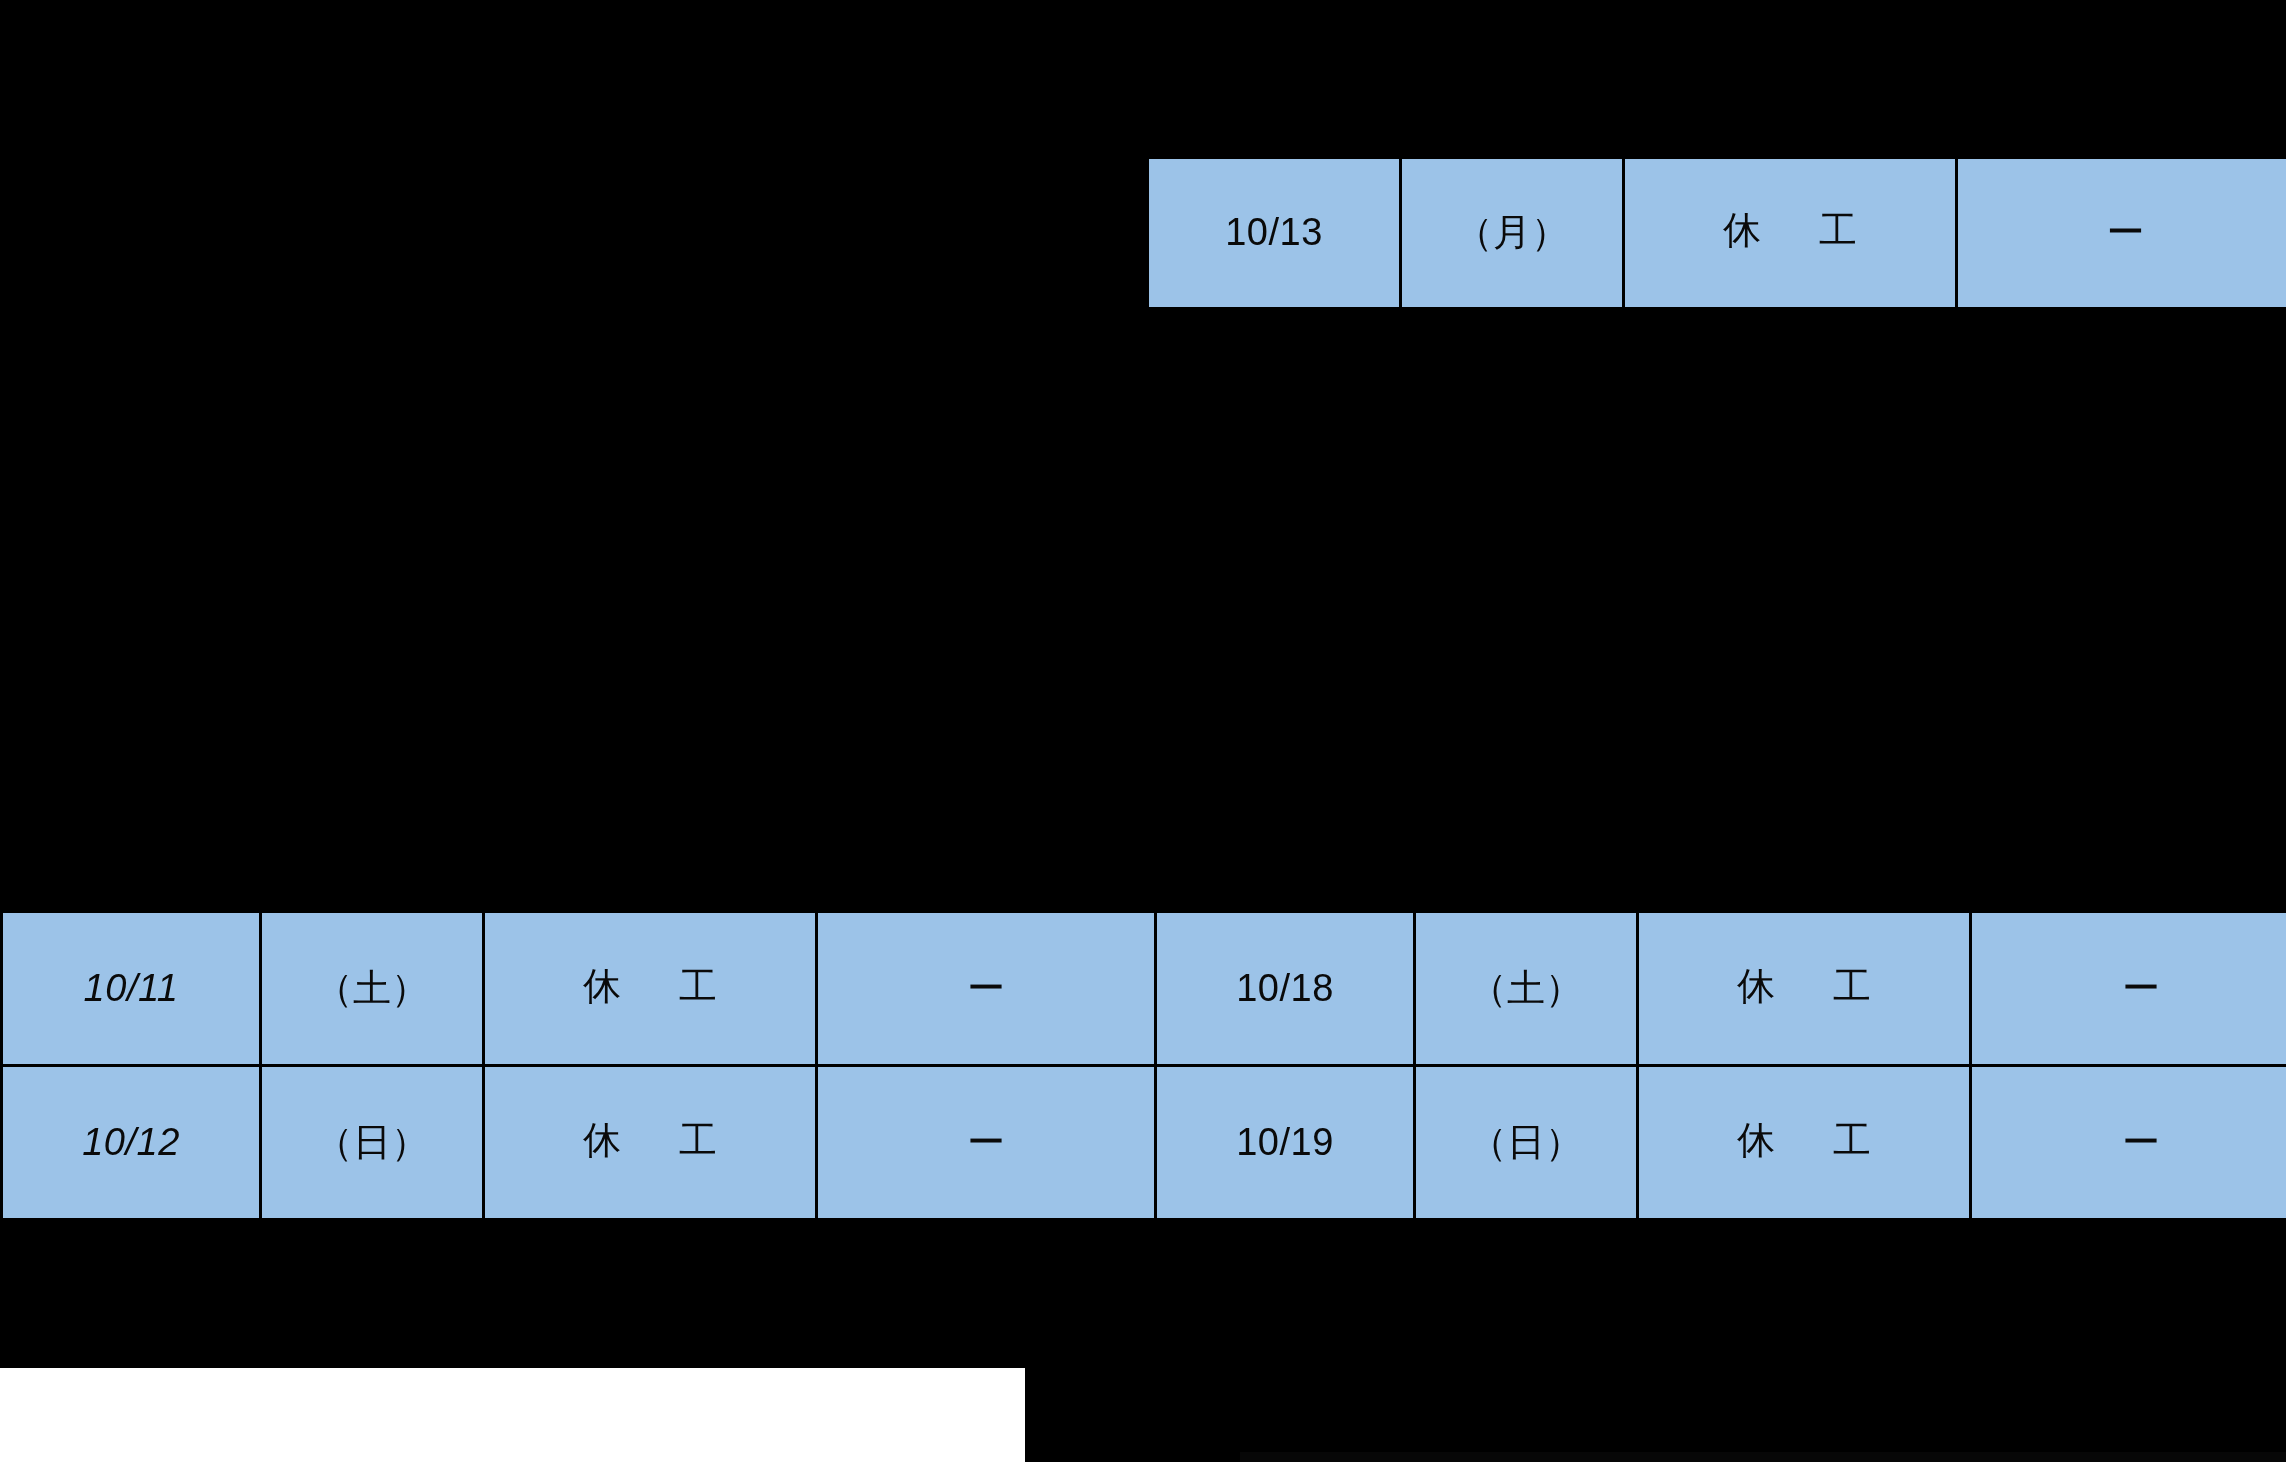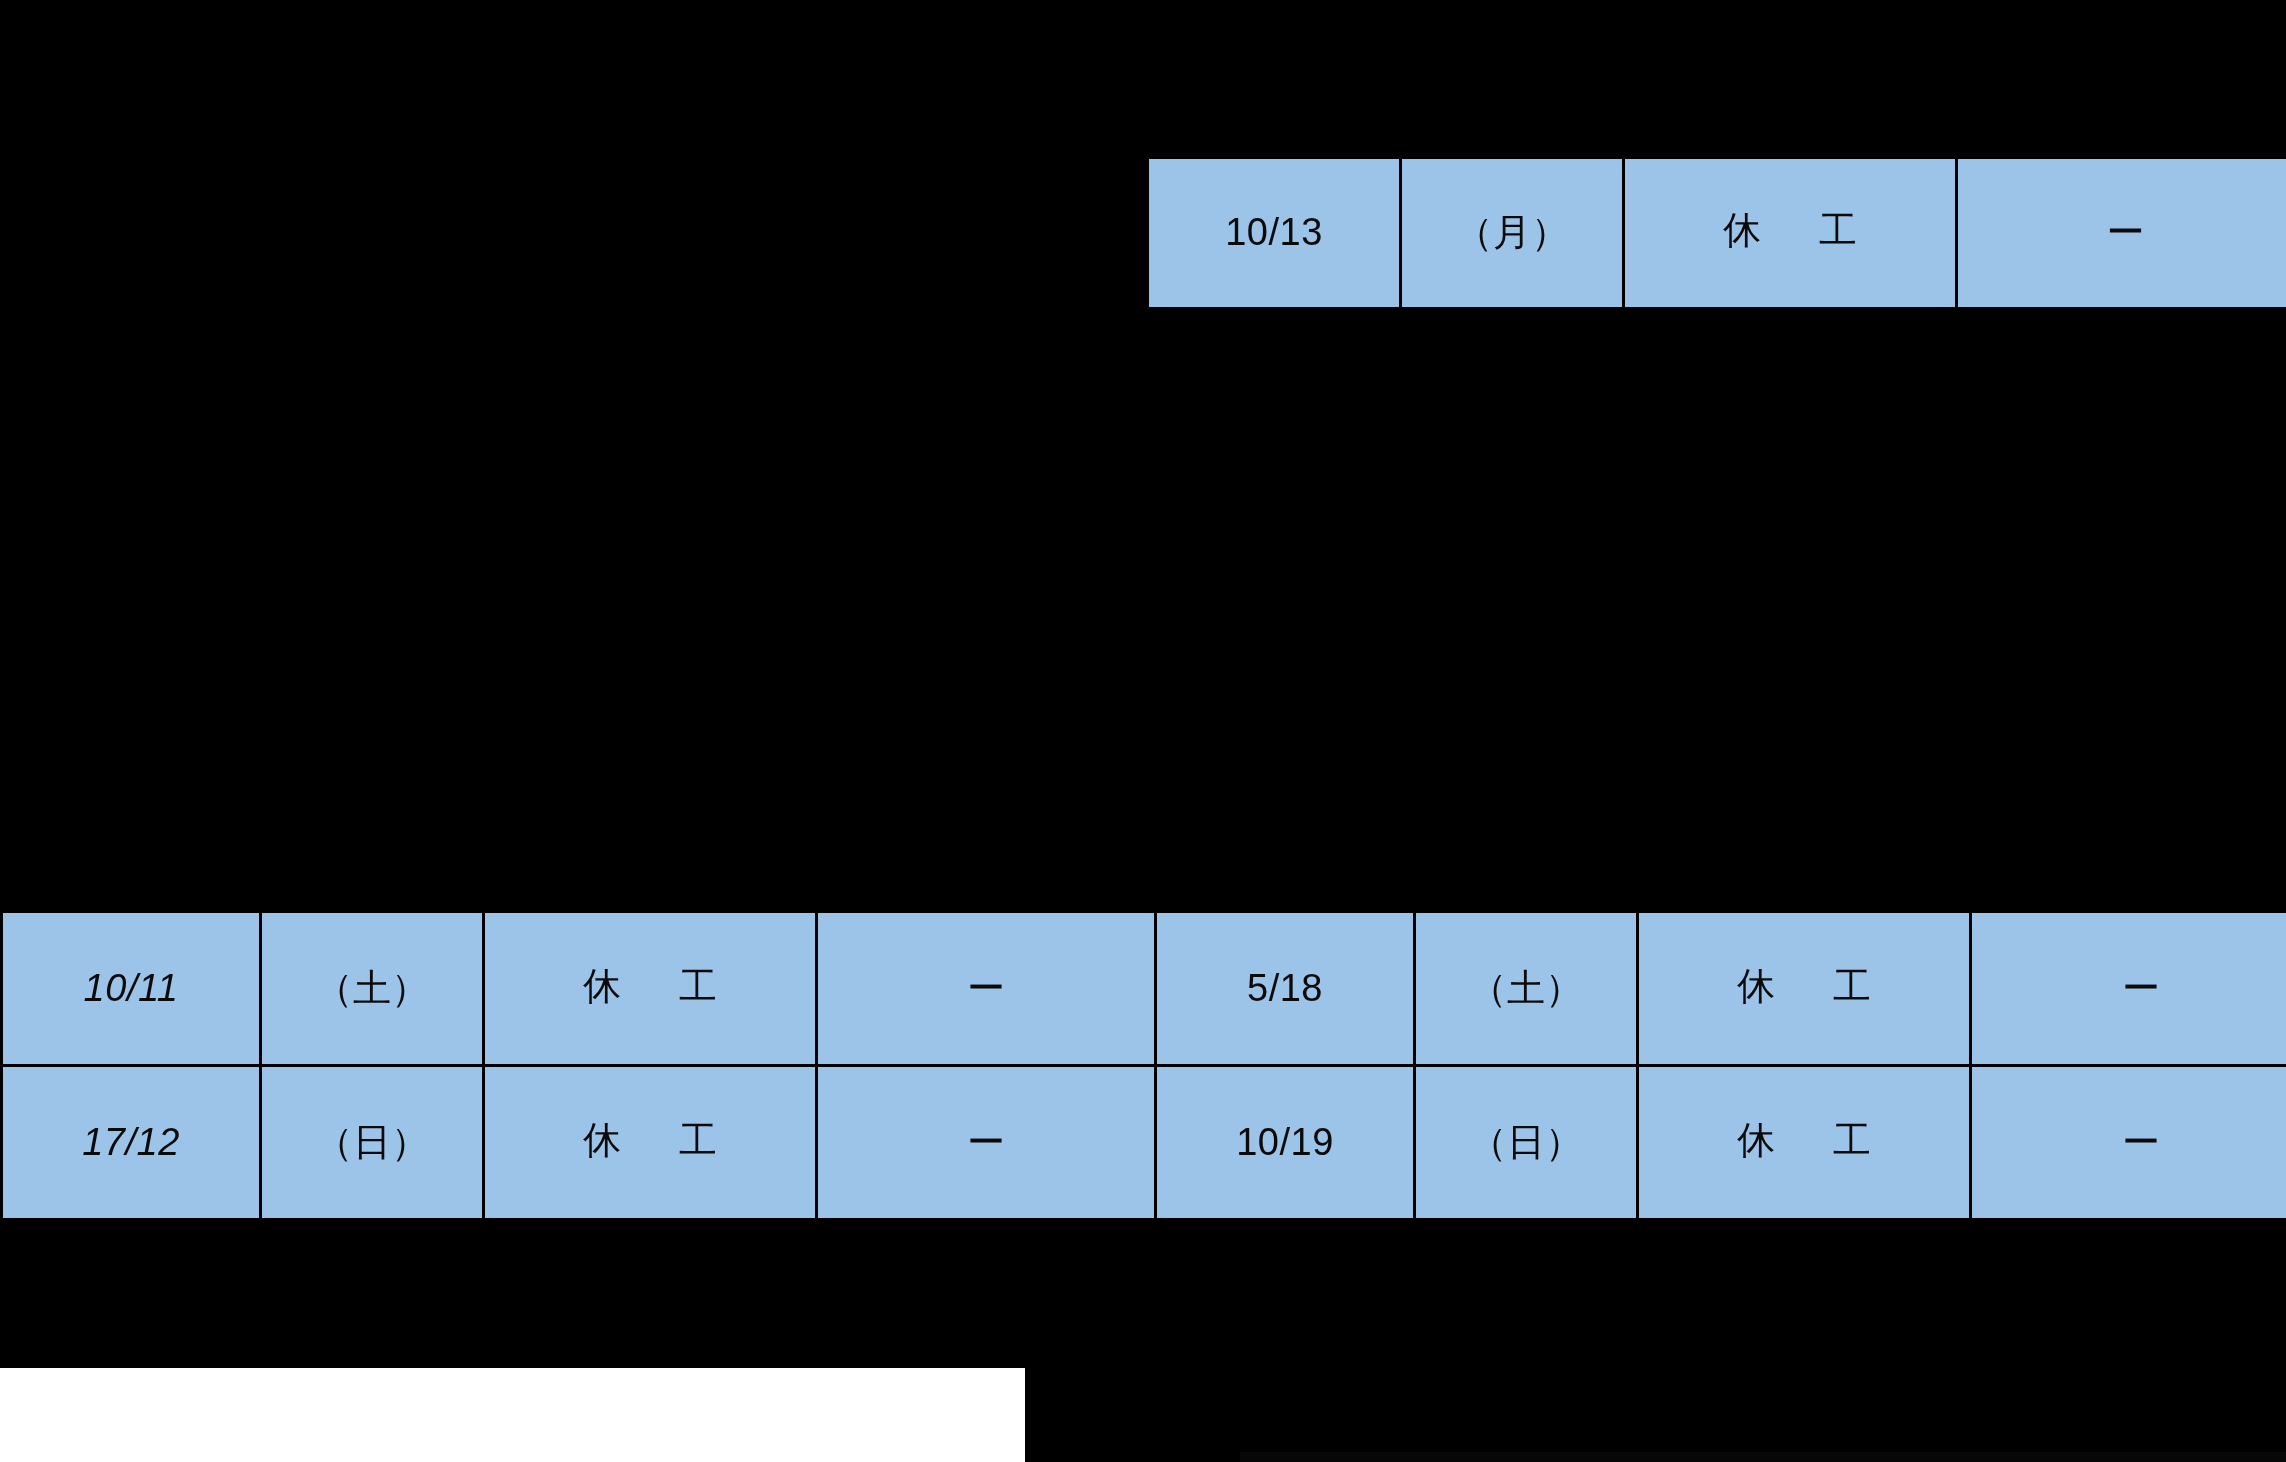--- a/index.html
+++ b/index.html
@@ -115,27 +115,27 @@
     </tbody>
   </table>
 
   <table class="sched-table" id="table-bottom">
     <tbody>
       <tr>
         <td class="date-cell b1">10/11</td>
         <td class="dow-cell b2">（土）</td>
         <td class="status-cell b3">休　工</td>
         <td class="note-cell b4">ー</td>
-        <td class="date-cell b5">5/18</td>
+        <td class="date-cell b5">10/18</td>
         <td class="dow-cell b6">（土）</td>
         <td class="status-cell b7">休　工</td>
         <td class="note-cell b8">ー</td>
       </tr>
       <tr>
-        <td class="date-cell b1">17/12</td>
+        <td class="date-cell b1">10/12</td>
         <td class="dow-cell b2">（日）</td>
         <td class="status-cell b3">休　工</td>
         <td class="note-cell b4">ー</td>
         <td class="date-cell b5">10/19</td>
         <td class="dow-cell b6">（日）</td>
         <td class="status-cell b7">休　工</td>
         <td class="note-cell b8">ー</td>
       </tr>
     </tbody>
   </table>

